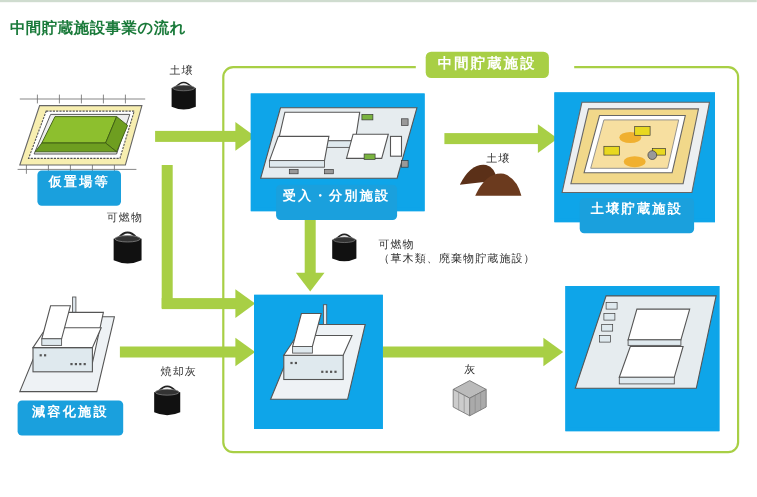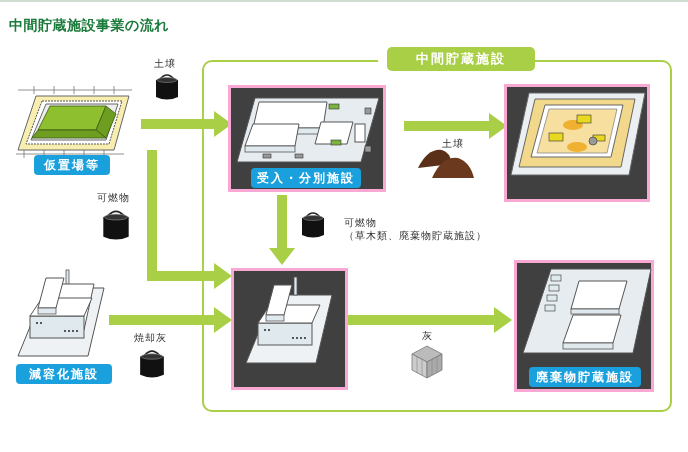--- a/index.html
+++ b/index.html
@@ -3,27 +3,27 @@
 <meta charset="utf-8">
 <style>
   html, body { margin: 0; padding: 0; background: #ffffff; }
   body { width: 688px; height: 452px; position: relative; overflow: hidden;
          font-family: "DejaVu Sans", "Liberation Sans", sans-serif; }
   .topline { position: absolute; left: 0; top: 0; width: 688px; height: 2px; background: #cfdccf; }
   .title { position: absolute; left: 9px; top: 17px; font-size: 14px; font-weight: bold;
            color: #1a7a3a; letter-spacing: 0.5px; text-align: right; }
   .zone { position: absolute; left: 202px; top: 60px; width: 470px; height: 352px;
           border: 2px solid #a8cf45; border-radius: 10px; box-sizing: border-box; }
-  .zone-label { position: absolute; left: 387px; top: 47px; width: 148px; height: 24px;
+  .zone-label { position: absolute; left: 387px; top: 47px; width: 112px; height: 24px;
                 background: #a8cf45; color: #fff; font-size: 13px; font-weight: bold;
                 border-radius: 5px; text-align: center; line-height: 24px; letter-spacing: 2px; }
   .zone-mask { position: absolute; left: 378px; top: 58px; width: 144px; height: 6px; background: #fff; }
-  .fbox { position: absolute; border: 3px solid #f9a8d4; background: #404040; box-sizing: border-box; }
+  .fbox { position: absolute; border: 3px solid #0ea5e9; background: #0ea5e9; box-sizing: border-box; }
   .badge { position: absolute; background: #1aa0dd; color: #fff; font-size: 12px; font-weight: bold;
-           border-radius: 4px; text-align: center; letter-spacing: 2px; height: 20px; line-height: 20px; }
+           border-radius: 4px; text-align: center; letter-spacing: 2px; height: 32px; line-height: 20px; }
   .lbl { position: absolute; font-size: 10px; color: #333; letter-spacing: 1px; white-space: nowrap; text-align: right; }
   .lbl2 { position: absolute; font-size: 10px; color: #333; letter-spacing: 1px; line-height: 13px; white-space: nowrap; }
   svg.abs { position: absolute; overflow: visible; }
 </style>
 </head>
 <body>
 
 <div class="topline"></div>
 <div class="title">中間貯蔵施設事業の流れ</div>
 
@@ -106,21 +106,21 @@
 <svg class="abs" style="left:300px;top:207px" width="26" height="34" viewBox="0 0 26 30">
   <path d="M6 8 Q13 0 20 8" stroke="#222" stroke-width="1.5" fill="none"></path>
   <path d="M2 9 Q13 5 24 9 L24 26 Q13 31 2 26 Z" fill="#111"></path>
   <ellipse cx="13" cy="9" rx="10" ry="2.5" fill="#333" stroke="#888" stroke-width="0.6"></ellipse>
 </svg>
 <div class="lbl2" style="left:344px;top:216px;">
   <div>可燃物</div>
   <div>（草木類、廃棄物貯蔵施設）</div>
 </div>
 
-<div class="lbl" style="left:134px;top:331px;">焼却灰</div>
+<div class="lbl" style="left:146px;top:331px;">焼却灰</div>
 <svg class="abs" style="left:138px;top:346px" width="28" height="34" viewBox="0 0 26 30">
   <path d="M6 8 Q13 0 20 8" stroke="#222" stroke-width="1.5" fill="none"></path>
   <path d="M2 9 Q13 5 24 9 L24 26 Q13 31 2 26 Z" fill="#111"></path>
   <ellipse cx="13" cy="9" rx="10" ry="2.5" fill="#333" stroke="#888" stroke-width="0.6"></ellipse>
 </svg>
 
 <svg class="abs" style="left:16px;top:268px" width="92" height="92" viewBox="0 0 92 92">
   <polygon points="30,20 88,20 72,88 2,88" fill="#eef2f5" stroke="#555" stroke-width="1"></polygon>
   <rect x="50" y="2" width="3" height="18" fill="#dfe8ee" stroke="#555" stroke-width="0.8"></rect>
   <polygon points="40,16 78,16 68,62 26,62" fill="#fff" stroke="#555" stroke-width="1"></polygon>
@@ -170,20 +170,21 @@
     <polygon points="24,8 124,8 110,76 8,76" fill="#f1d88a" stroke="#666" stroke-width="1"></polygon>
     <polygon points="34,14 112,14 100,66 20,66" fill="#fff" stroke="#666" stroke-width="1"></polygon>
     <polygon points="38,18 106,18 96,62 26,62" fill="#f7dfa0" stroke="#888" stroke-width="0.8"></polygon>
     <ellipse cx="62" cy="34" rx="10" ry="5" fill="#f0b030"></ellipse>
     <ellipse cx="66" cy="56" rx="10" ry="5" fill="#f0b030"></ellipse>
     <rect x="66" y="24" width="14" height="8" fill="#e8d820" stroke="#333" stroke-width="0.6"></rect>
     <rect x="38" y="42" width="14" height="8" fill="#e8d820" stroke="#333" stroke-width="0.6"></rect>
     <rect x="82" y="44" width="12" height="6" fill="#e8d820" stroke="#333" stroke-width="0.6"></rect>
     <circle cx="82" cy="50" r="4" fill="#999" stroke="#333" stroke-width="0.6"></circle>
   </svg>
+  <div class="badge" style="left:20px;top:93px;width:104px;">土壌貯蔵施設</div>
 </div>
 
 <div class="fbox" style="left:231px;top:268px;width:117px;height:122px;">
   <svg class="abs" style="left:10px;top:4px" width="92" height="92" viewBox="0 0 92 92">
     <polygon points="30,20 88,20 72,88 2,88" fill="#eef2f5" stroke="#555" stroke-width="1"></polygon>
     <rect x="50" y="2" width="3" height="18" fill="#dfe8ee" stroke="#555" stroke-width="0.8"></rect>
     <rect x="14" y="48" width="54" height="22" fill="#dfe9ee" stroke="#555" stroke-width="1"></rect>
     <polygon points="14,48 26,30 76,30 68,48" fill="#fff" stroke="#555" stroke-width="1"></polygon>
     <polygon points="30,10 48,10 40,40 22,40" fill="#fff" stroke="#555" stroke-width="1"></polygon>
     <rect x="22" y="40" width="18" height="6" fill="#dfe9ee" stroke="#555" stroke-width="0.8"></rect>
@@ -218,14 +219,13 @@
     <rect x="50" y="42" width="48" height="5" fill="#dfe9ee" stroke="#555" stroke-width="0.8"></rect>
     <polygon points="52,48 100,48 92,76 42,76" fill="#fff" stroke="#555" stroke-width="1"></polygon>
     <rect x="42" y="76" width="50" height="6" fill="#dfe9ee" stroke="#555" stroke-width="0.8"></rect>
     <g fill="#dfe9ee" stroke="#333" stroke-width="0.6">
       <rect x="30" y="8" width="10" height="6"></rect>
         <rect x="28" y="18" width="10" height="6"></rect>
       <rect x="26" y="28" width="10" height="6"></rect>
         <rect x="24" y="38" width="10" height="6"></rect>
     </g>
   </svg>
-  <div class="badge" style="left:12px;top:104px;width:112px;">廃棄物貯蔵施設</div>
 </div>
 
 </body></html>

